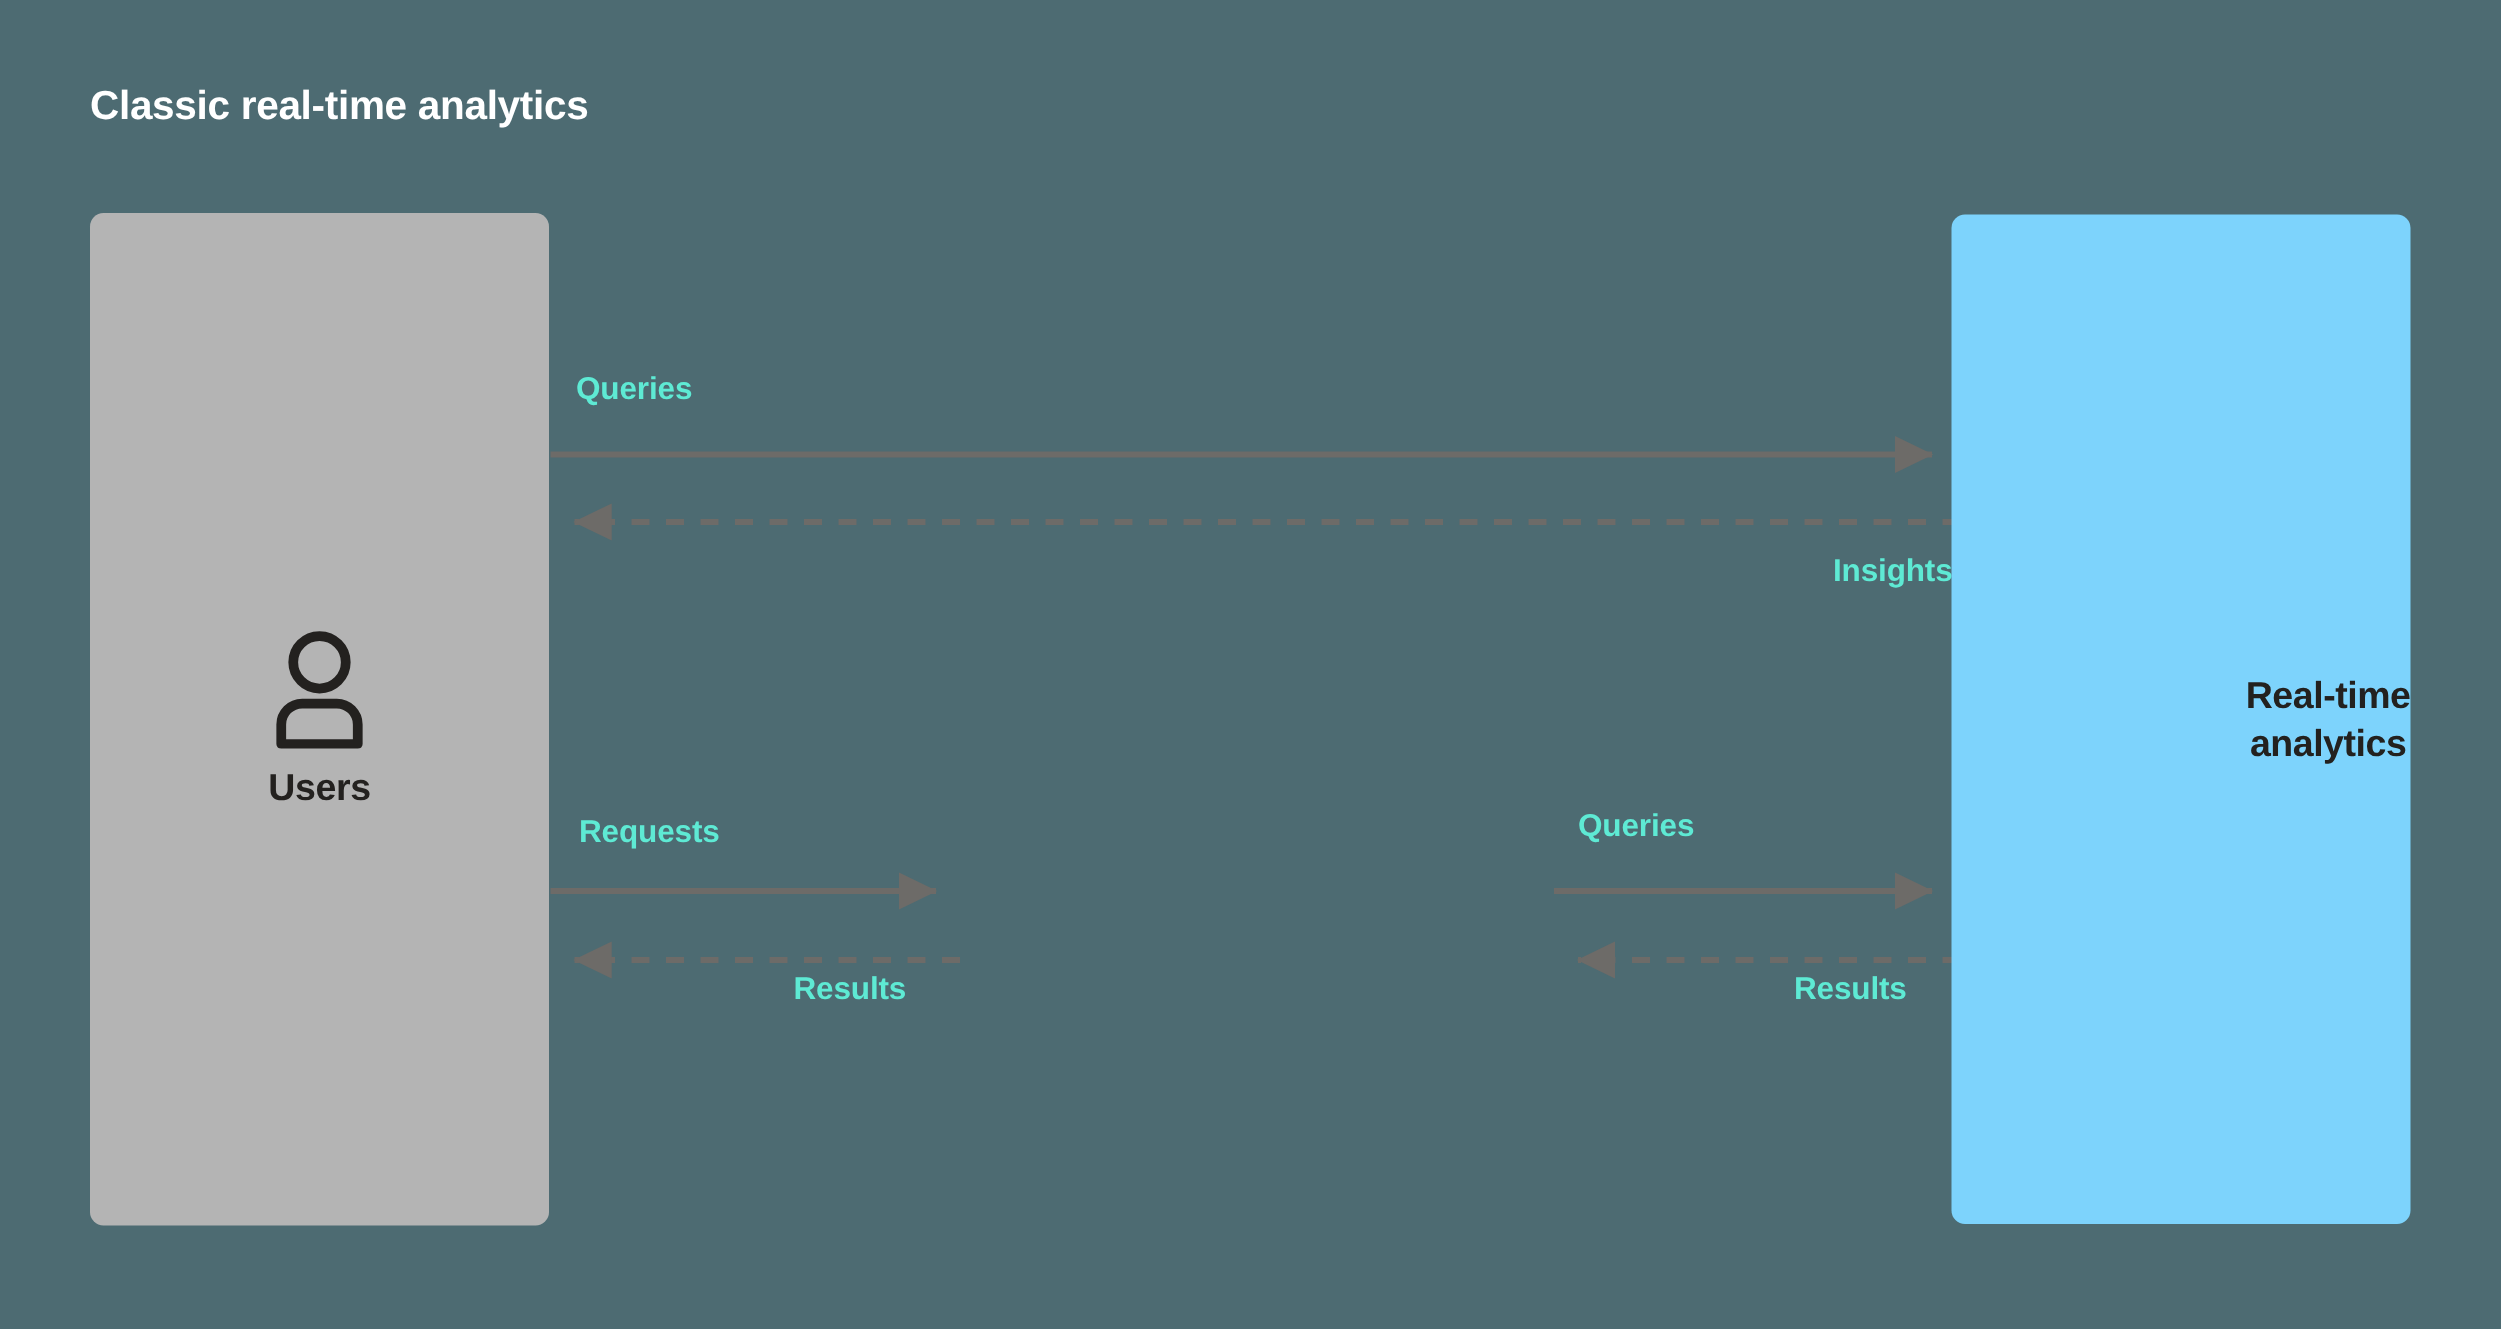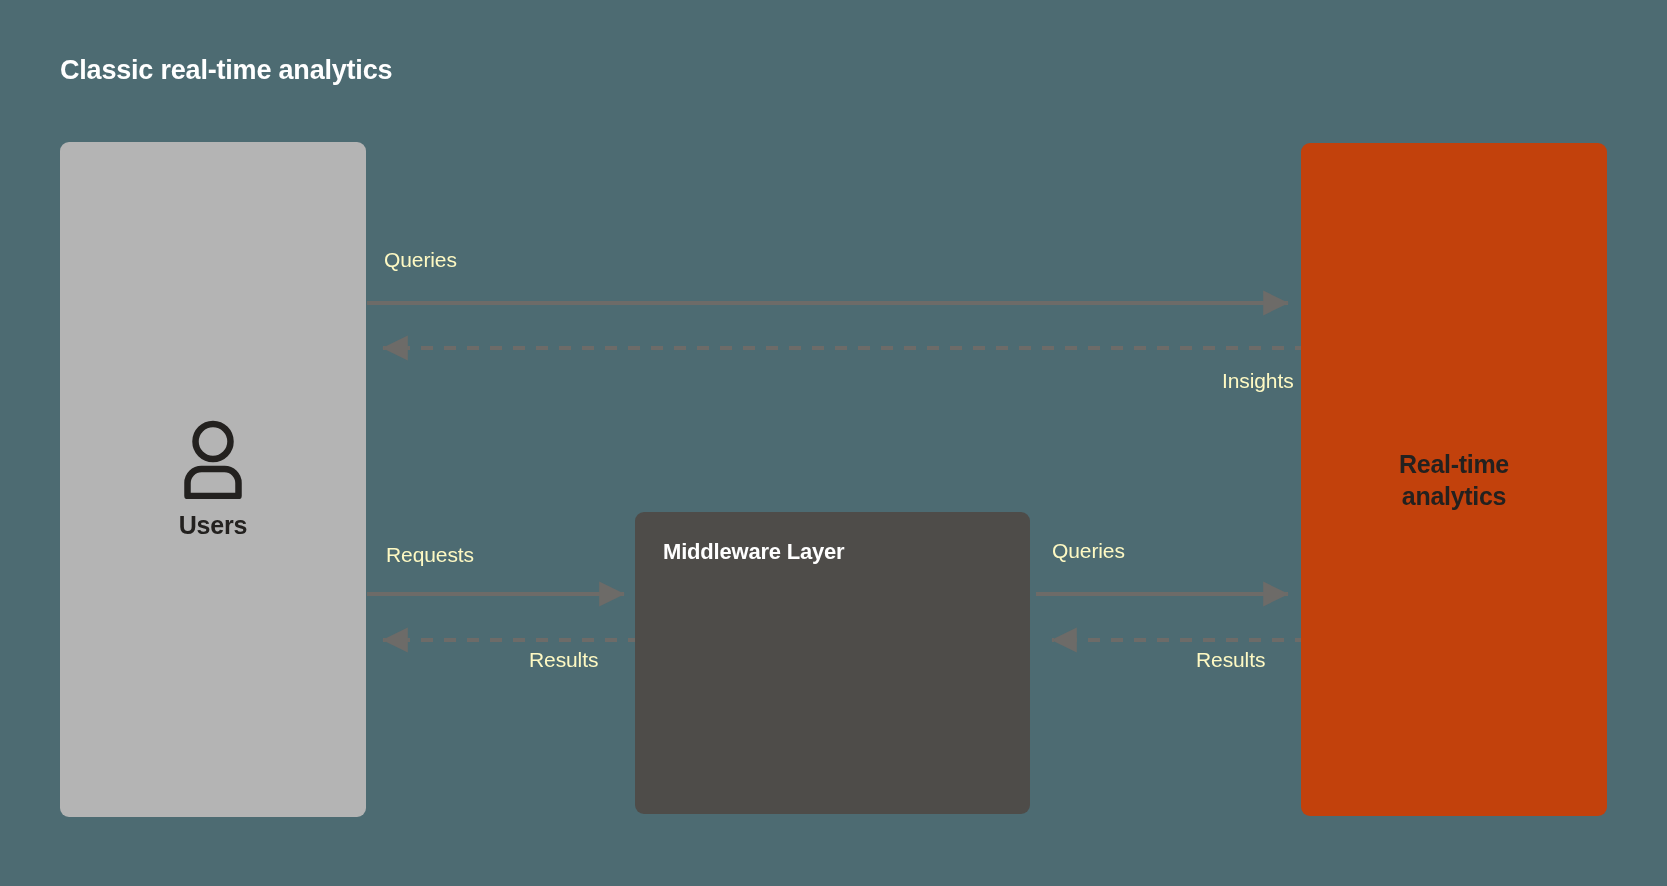--- a/index.html
+++ b/index.html
@@ -80,24 +80,24 @@
     font-weight: bold;
     color: #ffffff;
     letter-spacing: -0.2px;
   }
 
   .node-database {
     left: 1301px;
     top: 143px;
     width: 306px;
     height: 673px;
-    background: #c2410c;
+    background: #7dd3fc;
     display: flex;
     align-items: center;
-    justify-content: center;
+    justify-content: flex-end;
   }
 
   .node-database-label {
     font-size: 25px;
     font-weight: bold;
     color: #23211f;
     text-align: center;
     line-height: 1.28;
     letter-spacing: -0.3px;
   }
@@ -108,23 +108,24 @@
     left: 0;
     top: 0;
     width: 1667px;
     height: 886px;
     pointer-events: none;
   }
 
   .edge-label {
     position: absolute;
     font-size: 21px;
-    color: #fef9c3;
+    color: #5eead4;
     white-space: nowrap;
     letter-spacing: -0.1px;
+    font-weight: bold;
   }
 
   .lbl-queries-top   { left: 384px;  top: 248px; }
   .lbl-insights      { left: 1222px; top: 369px; text-align: right; }
   .lbl-requests      { left: 386px;  top: 543px; }
   .lbl-results-left  { left: 529px;  top: 648px; }
   .lbl-queries-mid   { left: 1052px; top: 539px; }
   .lbl-results-right { left: 1196px; top: 648px; }
 </style>
 </head>
@@ -170,23 +171,20 @@
   <div class="edge-label lbl-results-right">Results</div>
 
   <div class="node node-users">
     <svg class="users-icon" viewBox="0 0 78 80" xmlns="http://www.w3.org/2000/svg">
       <circle cx="39" cy="22.5" r="17.5" fill="none" stroke="#23211f" stroke-width="6.5"></circle>
       <path d="M13.5 77 L13.5 64 A14 14 0 0 1 27.5 50 L50.5 50 A14 14 0 0 1 64.5 64 L64.5 77 Z" fill="none" stroke="#23211f" stroke-width="6.5" stroke-linejoin="round" stroke-linecap="round"></path>
     </svg>
     <div class="node-users-label">Users</div>
   </div>
 
-  <div class="node node-middleware">
-    <div class="node-middleware-label">Middleware Layer</div>
-  </div>
 
   <div class="node node-database">
     <div class="node-database-label">
       <span>Real-time</span><br>
       <span>analytics</span>
     </div>
   </div>
 
 </div>
 

